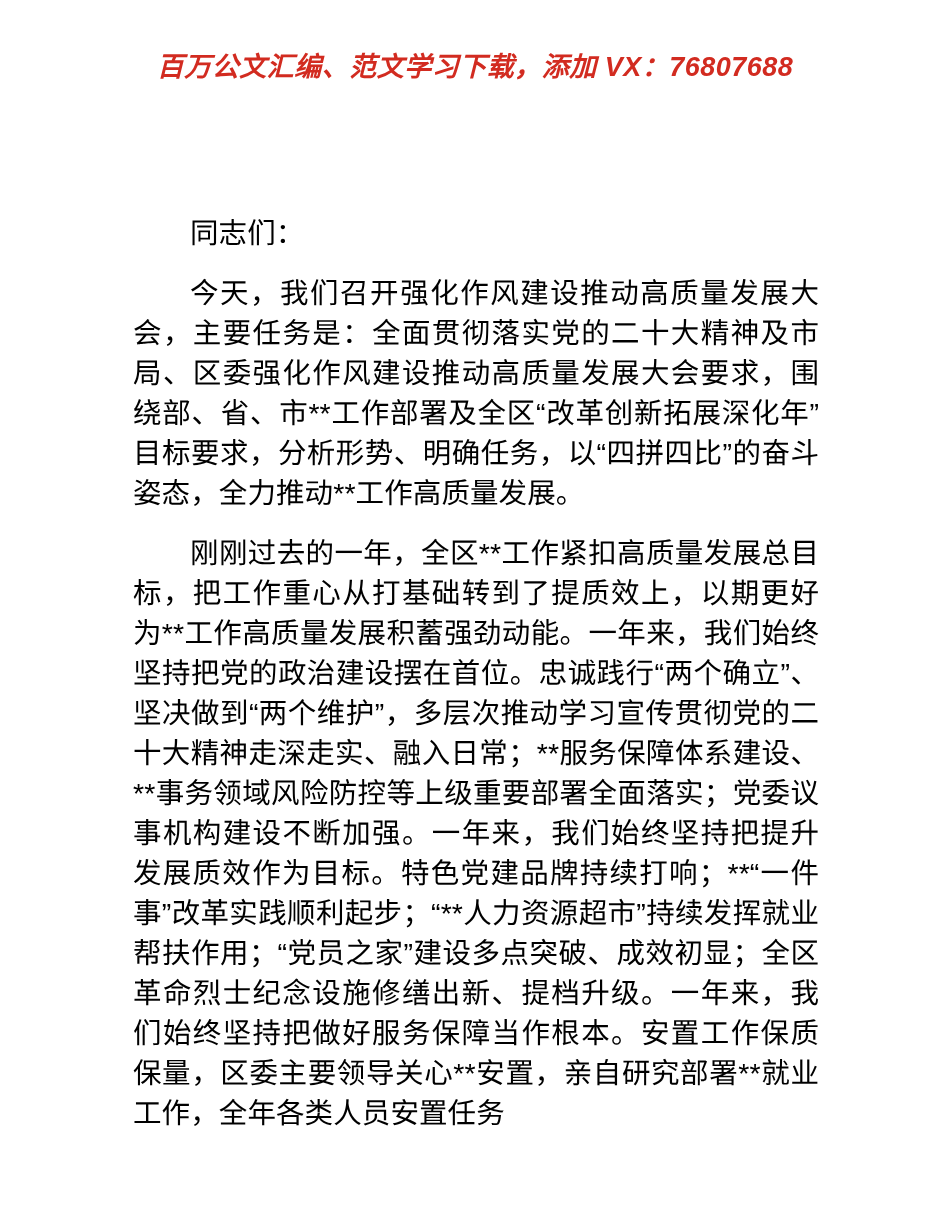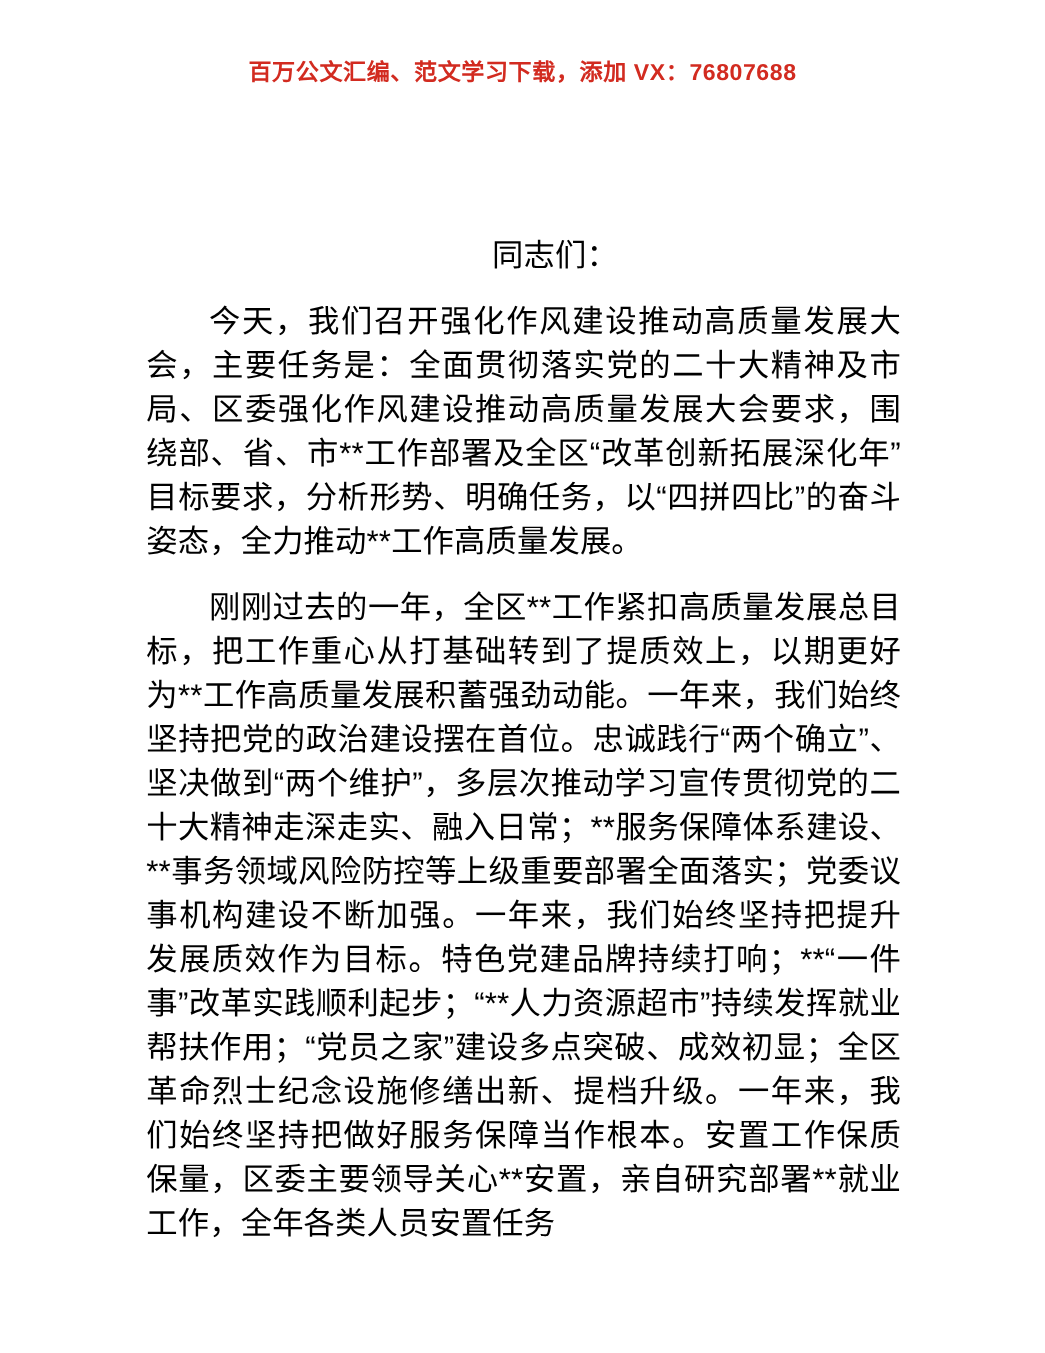--- a/index.html
+++ b/index.html
@@ -30,25 +30,26 @@
     top: 52px;
     left: 0;
     width: 950px;
     text-align: center;
     line-height: 30px;
   }
 
   .promo-text {
     display: inline;
     font-family: "Liberation Sans", "DejaVu Sans", sans-serif;
-    font-size: 21px;
+    font-size: 27px;
     font-weight: bold;
     letter-spacing: 0.5px;
     color: #d22b20;
     white-space: nowrap;
+    font-style: italic;
   }
 
   
   .doc-title {
     position: absolute;
     top: 112px;
     left: 133px;
     width: 686px;
     text-align: center;
     font-size: 33px;
@@ -76,21 +77,21 @@
     text-indent: 2em;
     letter-spacing: 0.1px;
     word-break: break-all;
   }
 
   .para + .para {
     margin-top: 20px;
   }
 
   .para-salutation {
-    text-align: center;
+    text-align: left;
   }
 </style>
 </head>
 <body>
 
 <div class="page">
 
   <div class="promo-bar">
     <span class="promo-text">百万公文汇编、范文学习下载，添加 VX：76807688</span>
   </div>

